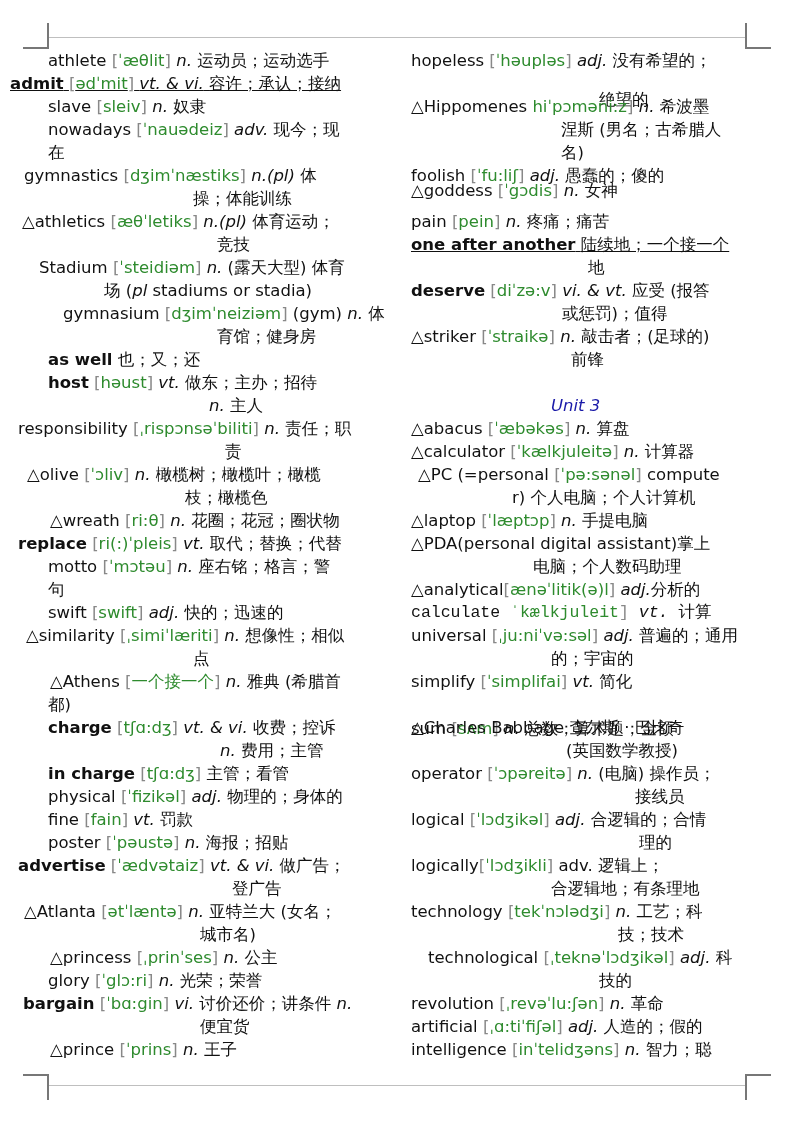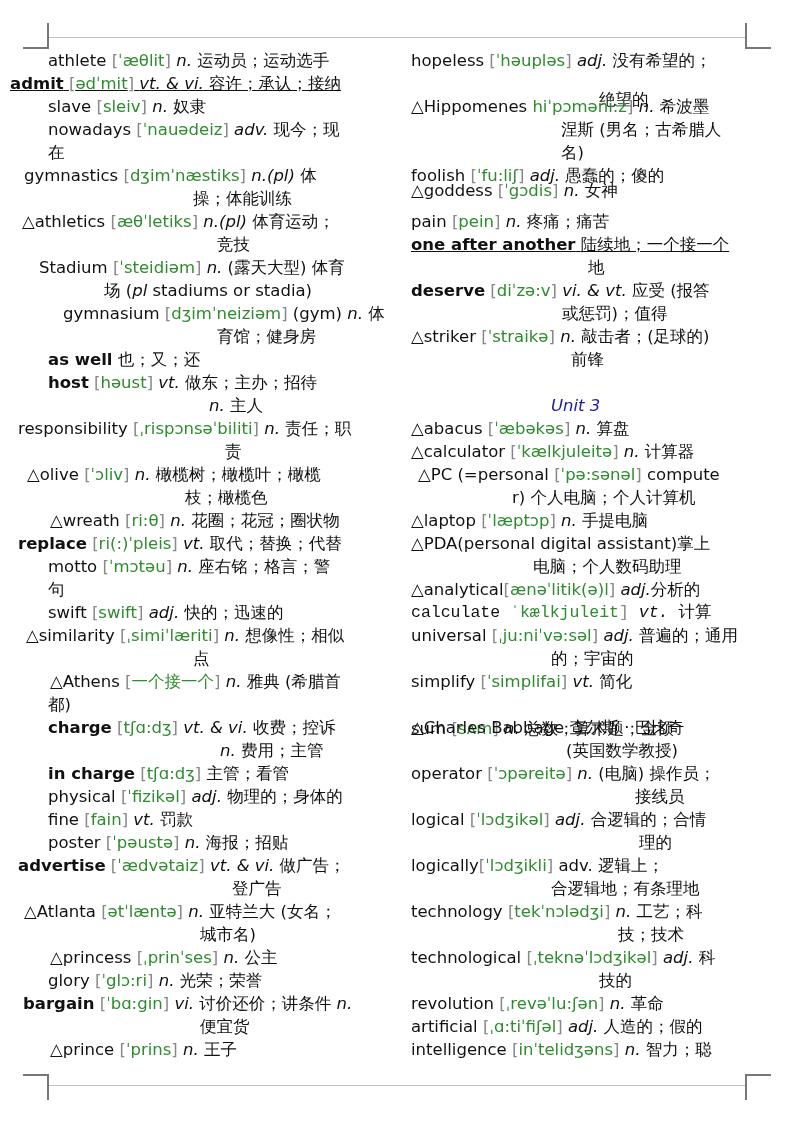--- a/index.html
+++ b/index.html
@@ -112,18 +112,18 @@
     <div class="ln" style="left: 0px; top: 667px;"><span class="hw">△Charles  Babbage</span> <span>查尔斯 · 巴比奇</span></div>
     <div class="ln" style="left: 155px; top: 690px;"><span>(英国数学教授)</span></div>
     <div class="ln" style="left: 0px; top: 713px;"><span class="hw">operator</span> <span class="br">[</span><span class="ph">ˈɔpəreitə</span><span class="br">]</span> <span class="pos">n.</span> <span>(电脑) 操作员；</span></div>
     <div class="ln" style="left: 224px; top: 736px;"><span>接线员</span></div>
     <div class="ln" style="left: 0px; top: 759px;"><span class="hw">logical</span> <span class="br">[</span><span class="ph">ˈlɔdʒikəl</span><span class="br">]</span> <span class="pos">adj.</span> <span>合逻辑的；合情</span></div>
     <div class="ln" style="left: 228px; top: 782px;"><span>理的</span></div>
     <div class="ln" style="left: 0px; top: 805px;"><span class="hw">logically</span><span class="br">[</span><span class="ph">ˈlɔdʒikli</span><span class="br">]</span> <span>adv.</span> <span>逻辑上；</span></div>
     <div class="ln" style="left: 140px; top: 828px;"><span>合逻辑地；有条理地</span></div>
     <div class="ln" style="left: 0px; top: 851px;"><span class="hw">technology</span> <span class="br">[</span><span class="ph">tekˈnɔlədʒi</span><span class="br">]</span> <span class="pos">n.</span> <span>工艺；科</span></div>
     <div class="ln" style="left: 207px; top: 874px;"><span>技；技术</span></div>
-    <div class="ln" style="left: 0px; top: 897px;"><span class="hw">technological</span> <span class="br">[</span><span class="ph">ˌteknəˈlɔdʒikəl</span><span class="br">]</span> <span class="pos">adj.</span> <span>科</span></div>
+    <div class="ln" style="left: 17px; top: 897px;"><span class="hw">technological</span> <span class="br">[</span><span class="ph">ˌteknəˈlɔdʒikəl</span><span class="br">]</span> <span class="pos">adj.</span> <span>科</span></div>
     <div class="ln" style="left: 188px; top: 920px;"><span>技的</span></div>
     <div class="ln" style="left: 0px; top: 943px;"><span class="hw">revolution</span> <span class="br">[</span><span class="ph">ˌrevəˈlu:ʃən</span><span class="br">]</span> <span class="pos">n.</span> <span>革命</span></div>
     <div class="ln" style="left: 0px; top: 966px;"><span class="hw">artificial</span> <span class="br">[</span><span class="ph">ˌɑ:tiˈfiʃəl</span><span class="br">]</span> <span class="pos">adj.</span> <span>人造的；假的</span></div>
     <div class="ln" style="left: 0px; top: 989px;"><span class="hw">intelligence</span> <span class="br">[</span><span class="ph">inˈtelidʒəns</span><span class="br">]</span> <span class="pos">n.</span> <span>智力；聪</span></div>
   </div>
 
 </body></html>

